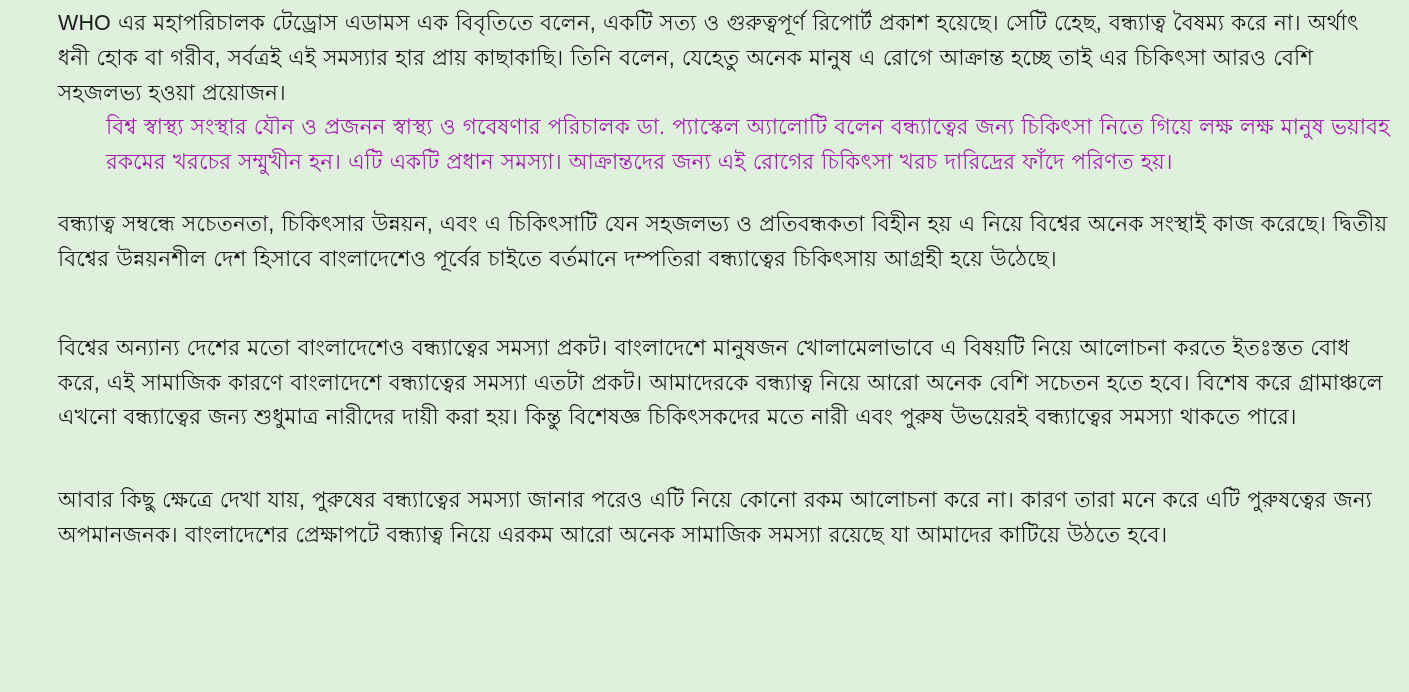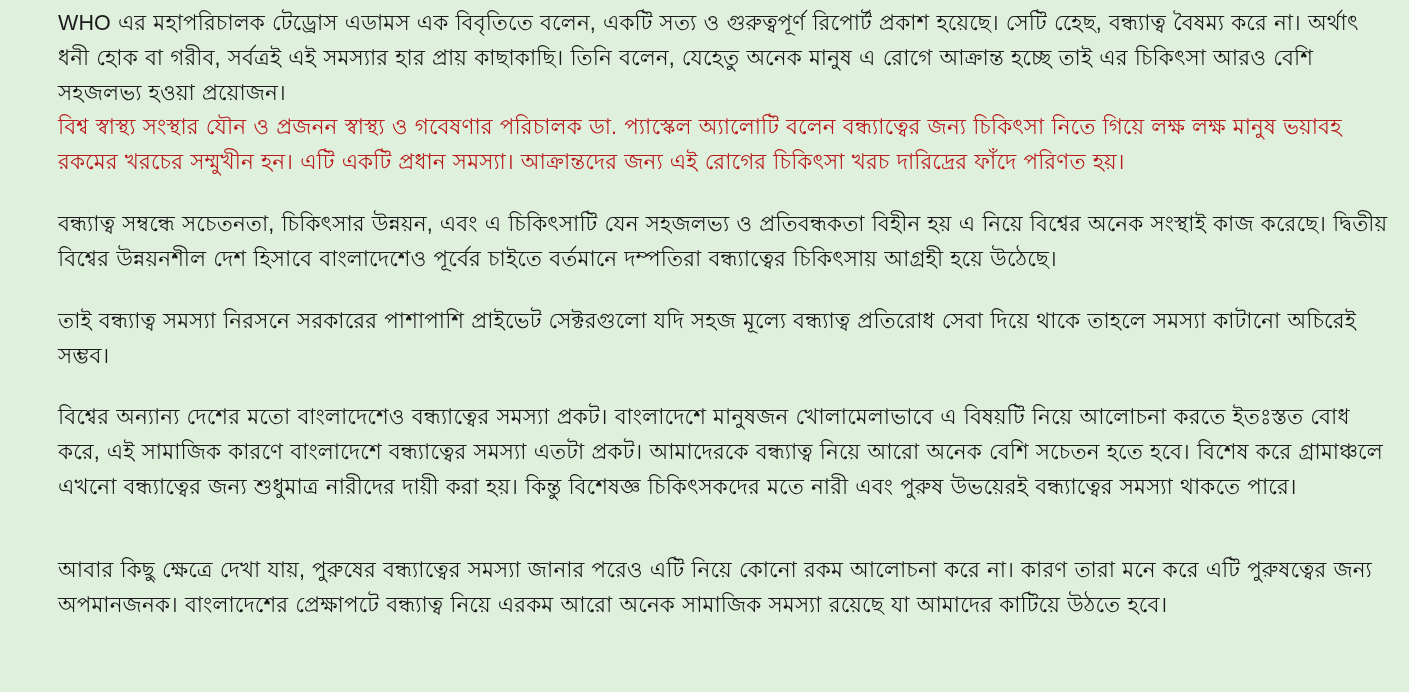--- a/index.html
+++ b/index.html
@@ -35,27 +35,26 @@
     height: 0px;
   }
 </style>
 </head>
 <body style="background: rgb(223, 240, 221);">
 
 <div class="page">
 
   <p class="para" style="color: rgb(26, 26, 26);">WHO এর মহাপরিচালক টেড্রোস এডামস এক বিবৃতিতে বলেন, একটি সত্য ও গুরুত্বপূর্ণ রিপোর্ট প্রকাশ হয়েছে। সেটি হেেছ, বন্ধ্যাত্ব বৈষম্য করে না। অর্থাৎ ধনী হোক বা গরীব, সর্বত্রই এই সমস্যার হার প্রায় কাছাকাছি। তিনি বলেন, যেহেতু অনেক মানুষ এ রোগে আক্রান্ত হচ্ছে তাই এর চিকিৎসা আরও বেশি সহজলভ্য হওয়া প্রয়োজন।</p>
   <div class="gap-small"></div>
-  <p class="para" style="color: #b91c1c;">বিশ্ব স্বাস্থ্য সংস্থার যৌন ও প্রজনন স্বাস্থ্য ও গবেষণার পরিচালক ডা. প্যাস্কেল অ্যালোটি বলেন বন্ধ্যাত্বের জন্য চিকিৎসা নিতে গিয়ে লক্ষ লক্ষ মানুষ ভয়াবহ রকমের খরচের সম্মুখীন হন। এটি একটি প্রধান সমস্যা। আক্রান্তদের জন্য এই রোগের চিকিৎসা খরচ দারিদ্রের ফাঁদে পরিণত হয়।</p>
+  <p class="para" style="color: #a21caf; margin-left: 48px;">বিশ্ব স্বাস্থ্য সংস্থার যৌন ও প্রজনন স্বাস্থ্য ও গবেষণার পরিচালক ডা. প্যাস্কেল অ্যালোটি বলেন বন্ধ্যাত্বের জন্য চিকিৎসা নিতে গিয়ে লক্ষ লক্ষ মানুষ ভয়াবহ রকমের খরচের সম্মুখীন হন। এটি একটি প্রধান সমস্যা। আক্রান্তদের জন্য এই রোগের চিকিৎসা খরচ দারিদ্রের ফাঁদে পরিণত হয়।</p>
 
   <div class="gap"></div>
   <p class="para" style="color: rgb(26, 26, 26);">বন্ধ্যাত্ব সম্বন্ধে সচেতনতা, চিকিৎসার উন্নয়ন, এবং এ চিকিৎসাটি যেন সহজলভ্য ও প্রতিবন্ধকতা বিহীন হয় এ নিয়ে বিশ্বের অনেক সংস্থাই কাজ করেছে। দ্বিতীয় বিশ্বের উন্নয়নশীল দেশ হিসাবে বাংলাদেশেও পূর্বের চাইতে বর্তমানে দম্পতিরা বন্ধ্যাত্বের চিকিৎসায় আগ্রহী হয়ে উঠেছে।</p>
 
   <div class="gap"></div>
-  <p class="para" style="color: rgb(26, 26, 26);">তাই বন্ধ্যাত্ব সমস্যা নিরসনে সরকারের পাশাপাশি প্রাইভেট সেক্টরগুলো যদি সহজ মূল্যে বন্ধ্যাত্ব প্রতিরোধ সেবা দিয়ে থাকে তাহলে সমস্যা কাটানো অচিরেই সম্ভব।</p>
 
   <div class="gap"></div>
   <p class="para" style="color: rgb(26, 26, 26);">বিশ্বের অন্যান্য দেশের মতো বাংলাদেশেও বন্ধ্যাত্বের সমস্যা প্রকট। বাংলাদেশে মানুষজন খোলামেলাভাবে এ বিষয়টি নিয়ে আলোচনা করতে ইতঃস্তত বোধ করে, এই সামাজিক কারণে বাংলাদেশে বন্ধ্যাত্বের সমস্যা এতটা প্রকট। আমাদেরকে বন্ধ্যাত্ব নিয়ে আরো অনেক বেশি সচেতন হতে হবে। বিশেষ করে গ্রামাঞ্চলে এখনো বন্ধ্যাত্বের জন্য শুধুমাত্র নারীদের দায়ী করা হয়। কিন্তু বিশেষজ্ঞ চিকিৎসকদের মতে নারী এবং পুরুষ উভয়েরই বন্ধ্যাত্বের সমস্যা থাকতে পারে।</p>
 
   <div class="gap"></div>
   <p class="para" style="color: rgb(26, 26, 26); margin-top: 21px;">আবার কিছু ক্ষেত্রে দেখা যায়, পুরুষের বন্ধ্যাত্বের সমস্যা জানার পরেও এটি নিয়ে কোনো রকম আলোচনা করে না। কারণ তারা মনে করে এটি পুরুষত্বের জন্য অপমানজনক। বাংলাদেশের প্রেক্ষাপটে বন্ধ্যাত্ব নিয়ে এরকম আরো অনেক সামাজিক সমস্যা রয়েছে যা আমাদের কাটিয়ে উঠতে হবে।</p>
 
 </div>
 
 </body></html>

